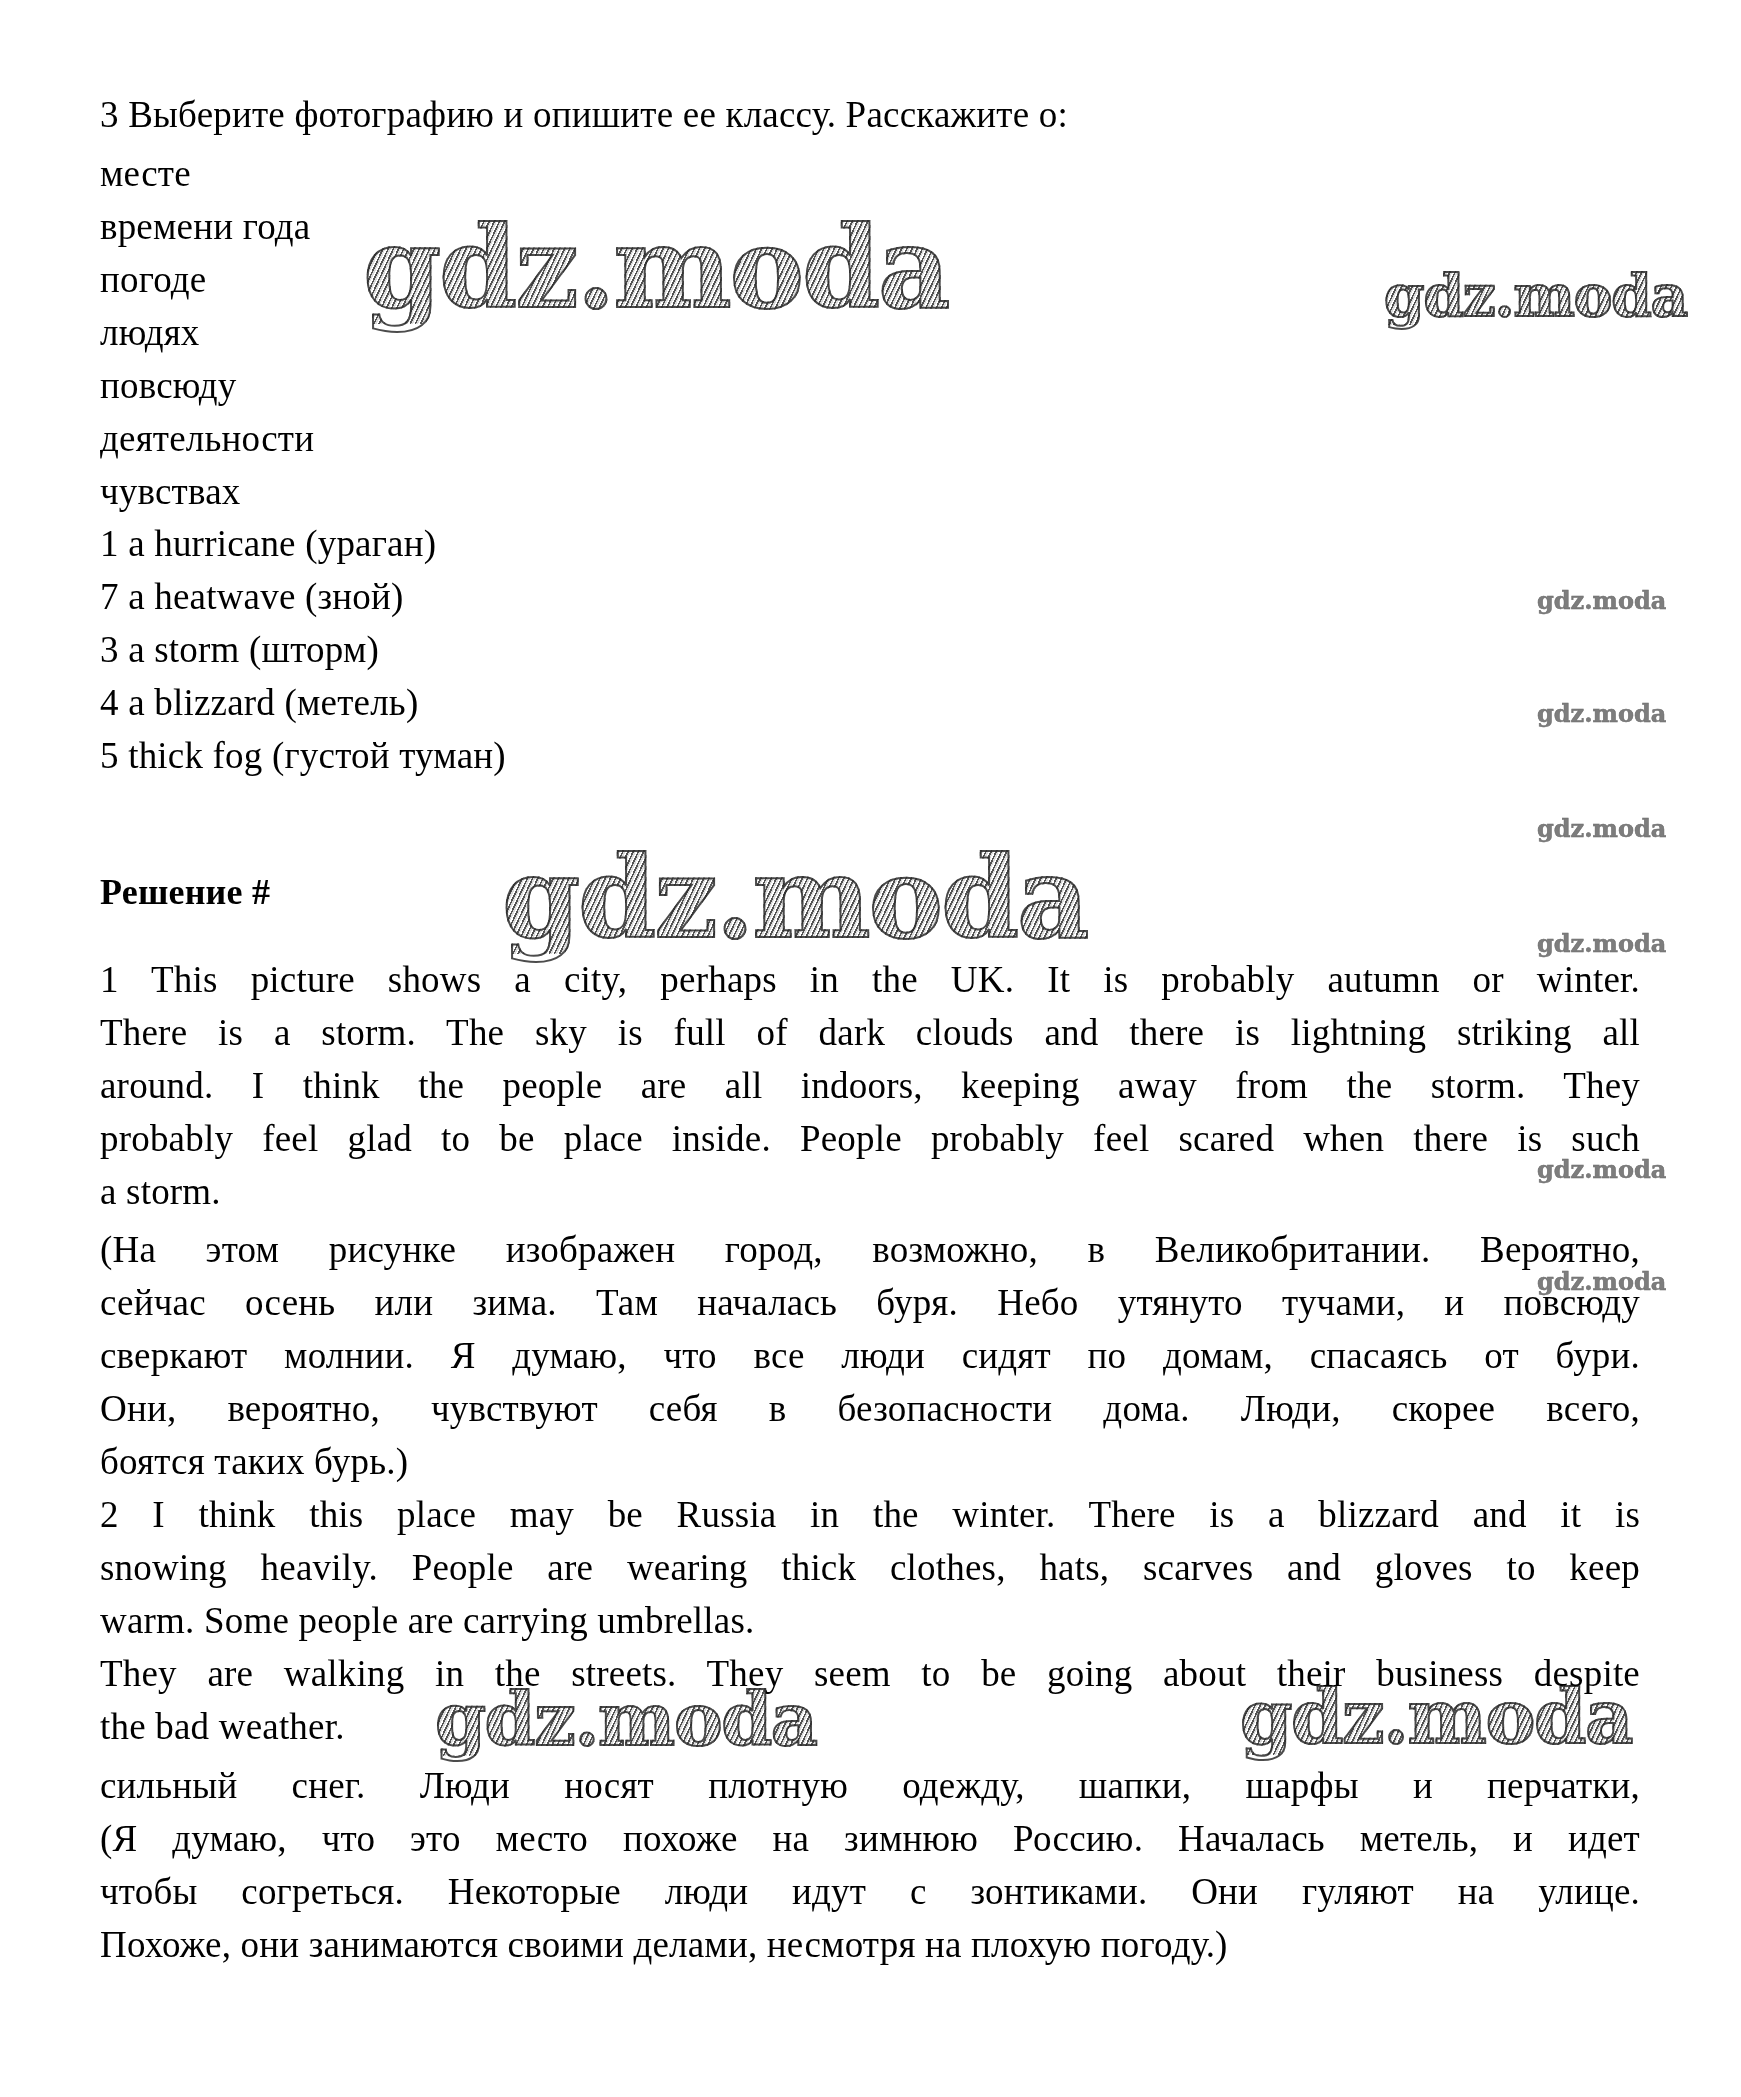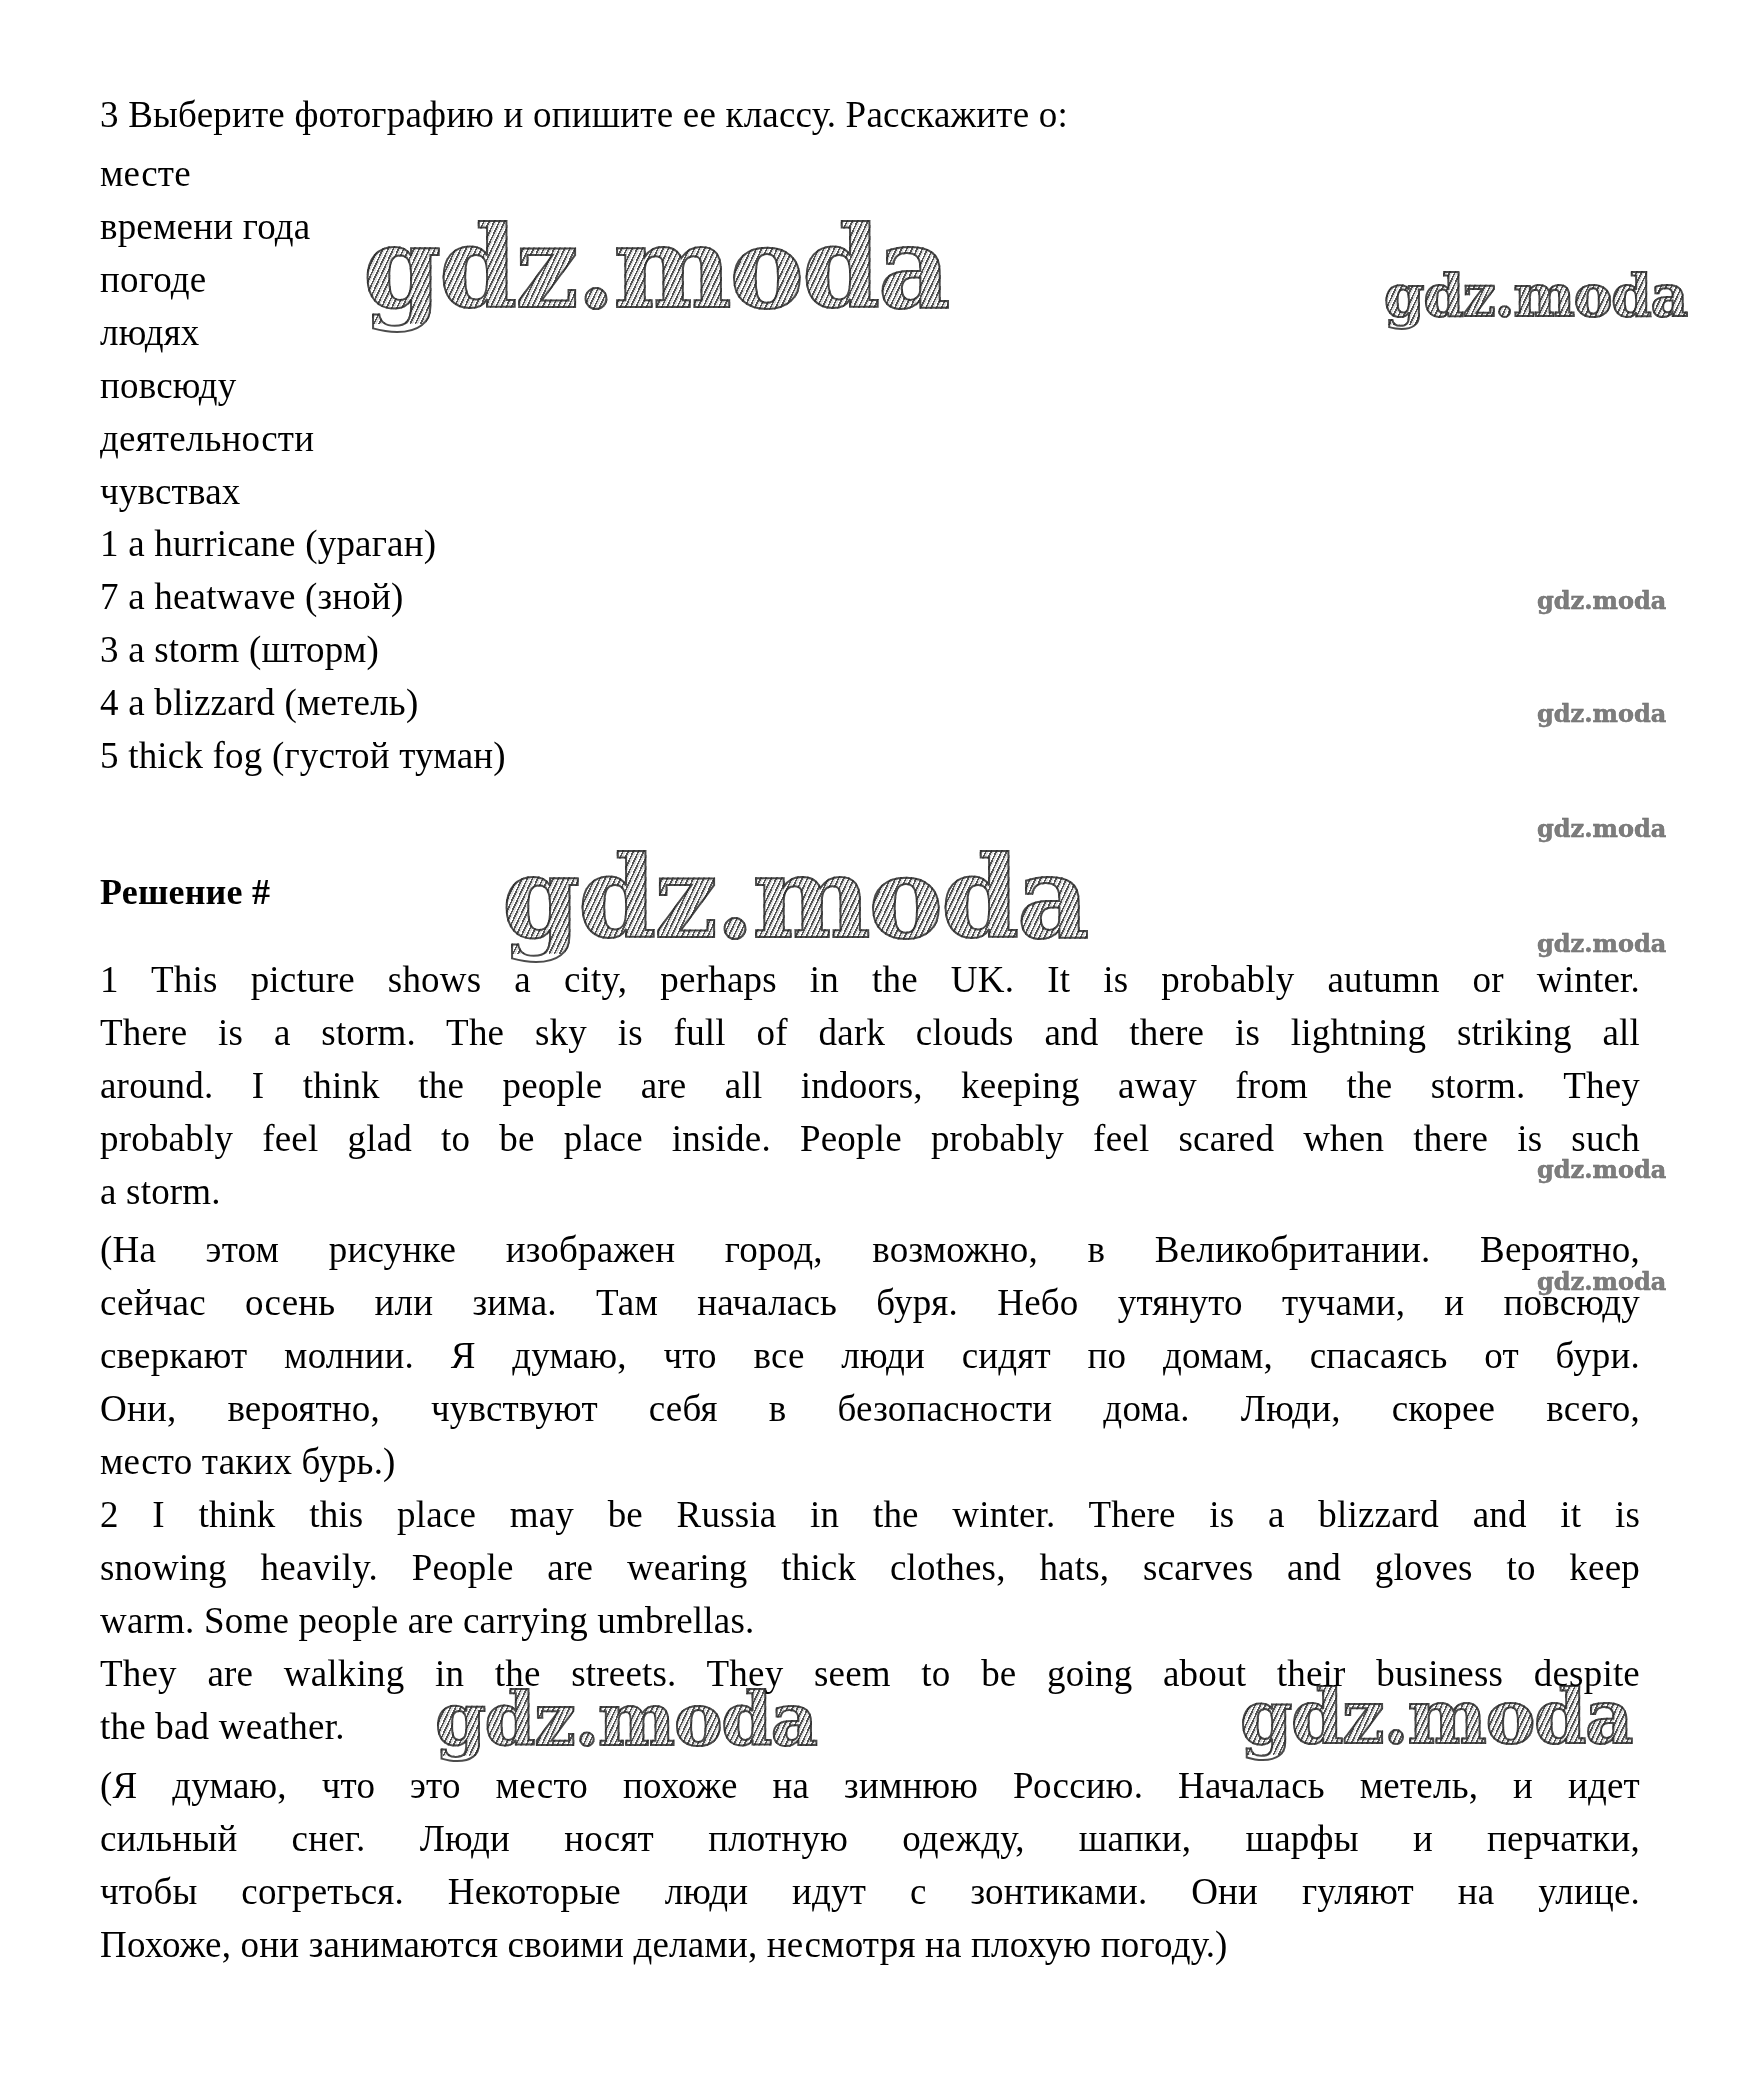--- a/index.html
+++ b/index.html
@@ -141,32 +141,32 @@
       <div class="line">around. I think the people are all indoors, keeping away from the storm. They</div>
       <div class="line">probably feel glad to be place inside. People probably feel scared when there is such</div>
       <div class="line nj">a storm.</div>
     </div>
 
   <div class="block" id="para1-ru">
       <div class="line">(На этом рисунке изображен город, возможно, в Великобритании. Вероятно,</div>
       <div class="line">сейчас осень или зима. Там началась буря. Небо утянуто тучами, и повсюду</div>
       <div class="line">сверкают молнии. Я думаю, что все люди сидят по домам, спасаясь от бури.</div>
       <div class="line">Они, вероятно, чувствуют себя в безопасности дома. Люди, скорее всего,</div>
-      <div class="line nj">место таких бурь.)</div>
+      <div class="line nj">боятся таких бурь.)</div>
     </div>
 
   <div class="block" id="para2-en">
       <div class="line">2 I think this place may be Russia in the winter. There is a blizzard and it is</div>
       <div class="line">snowing heavily. People are wearing thick clothes, hats, scarves and gloves to keep</div>
       <div class="line nj">warm. Some people are carrying umbrellas.</div>
       <div class="line">They are walking in the streets. They seem to be going about their business despite</div>
       <div class="line nj">the bad weather.</div>
     </div>
 
   <div class="block" id="para2-ru">
+      <div class="line">сильный снег. Люди носят плотную одежду, шапки, шарфы и перчатки,</div>
       <div class="line">(Я думаю, что это место похоже на зимнюю Россию. Началась метель, и идет</div>
-      <div class="line">сильный снег. Люди носят плотную одежду, шапки, шарфы и перчатки,</div>
       <div class="line">чтобы согреться. Некоторые люди идут с зонтиками. Они гуляют на улице.</div>
       <div class="line nj">Похоже, они занимаются своими делами, несмотря на плохую погоду.)</div>
     </div>
 
 </div>
 
 
 </body></html>

